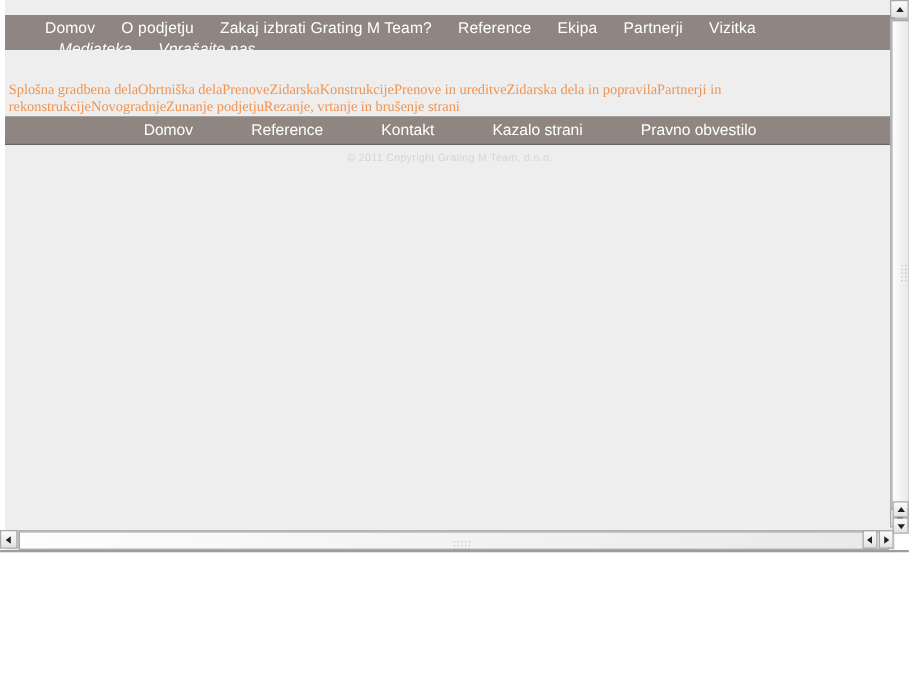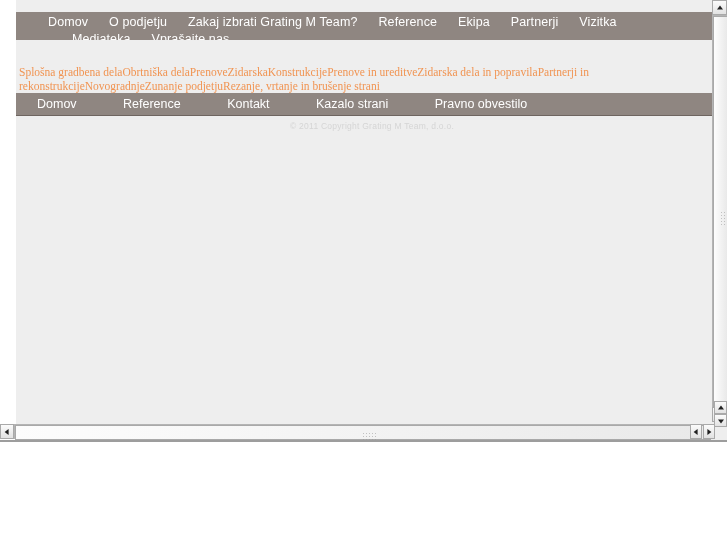--- a/index.html
+++ b/index.html
@@ -21,21 +21,21 @@
     top: 0;
     width: 727px;
     height: 443px;
     background: #ffffff;
     box-sizing: border-box;
   }
 
   
   #page-viewport {
     position: absolute;
-    left: 16px;
+    left: 4px;
     top: 0;
     width: 712px;
     height: 536px;
     background: #eeeeee;
     overflow: hidden;
   }
 
   
   #top-nav {
     position: absolute;
@@ -54,22 +54,23 @@
     white-space: nowrap;
     padding-left: 32px;
     box-sizing: border-box;
   }
   #top-nav-row2 {
     position: absolute;
     left: 0;
     top: 17px;
     height: 20px;
     white-space: nowrap;
-    padding-left: 56px;
-    box-sizing: border-box;
+    padding-left: 43px;
+    box-sizing: border-box;
+    font-style: italic;
   }
   .topnav-item {
     display: inline-block;
     color: #ffffff;
     font-size: 12.5px;
     line-height: 20px;
     margin-right: 21px;
     letter-spacing: 0.1px;
     cursor: pointer;
   }
@@ -102,20 +103,21 @@
   
   #footer-nav {
     position: absolute;
     left: 0;
     top: 93px;
     width: 712px;
     height: 23px;
     background: #8f8681;
     border-bottom: 1px solid #6e6560;
     box-sizing: border-box;
+    text-align: center;
     white-space: nowrap;
   }
   .footnav-item {
     display: inline-block;
     color: #ffffff;
     font-size: 12.5px;
     line-height: 22px;
     margin: 0 21px;
     cursor: pointer;
   }

